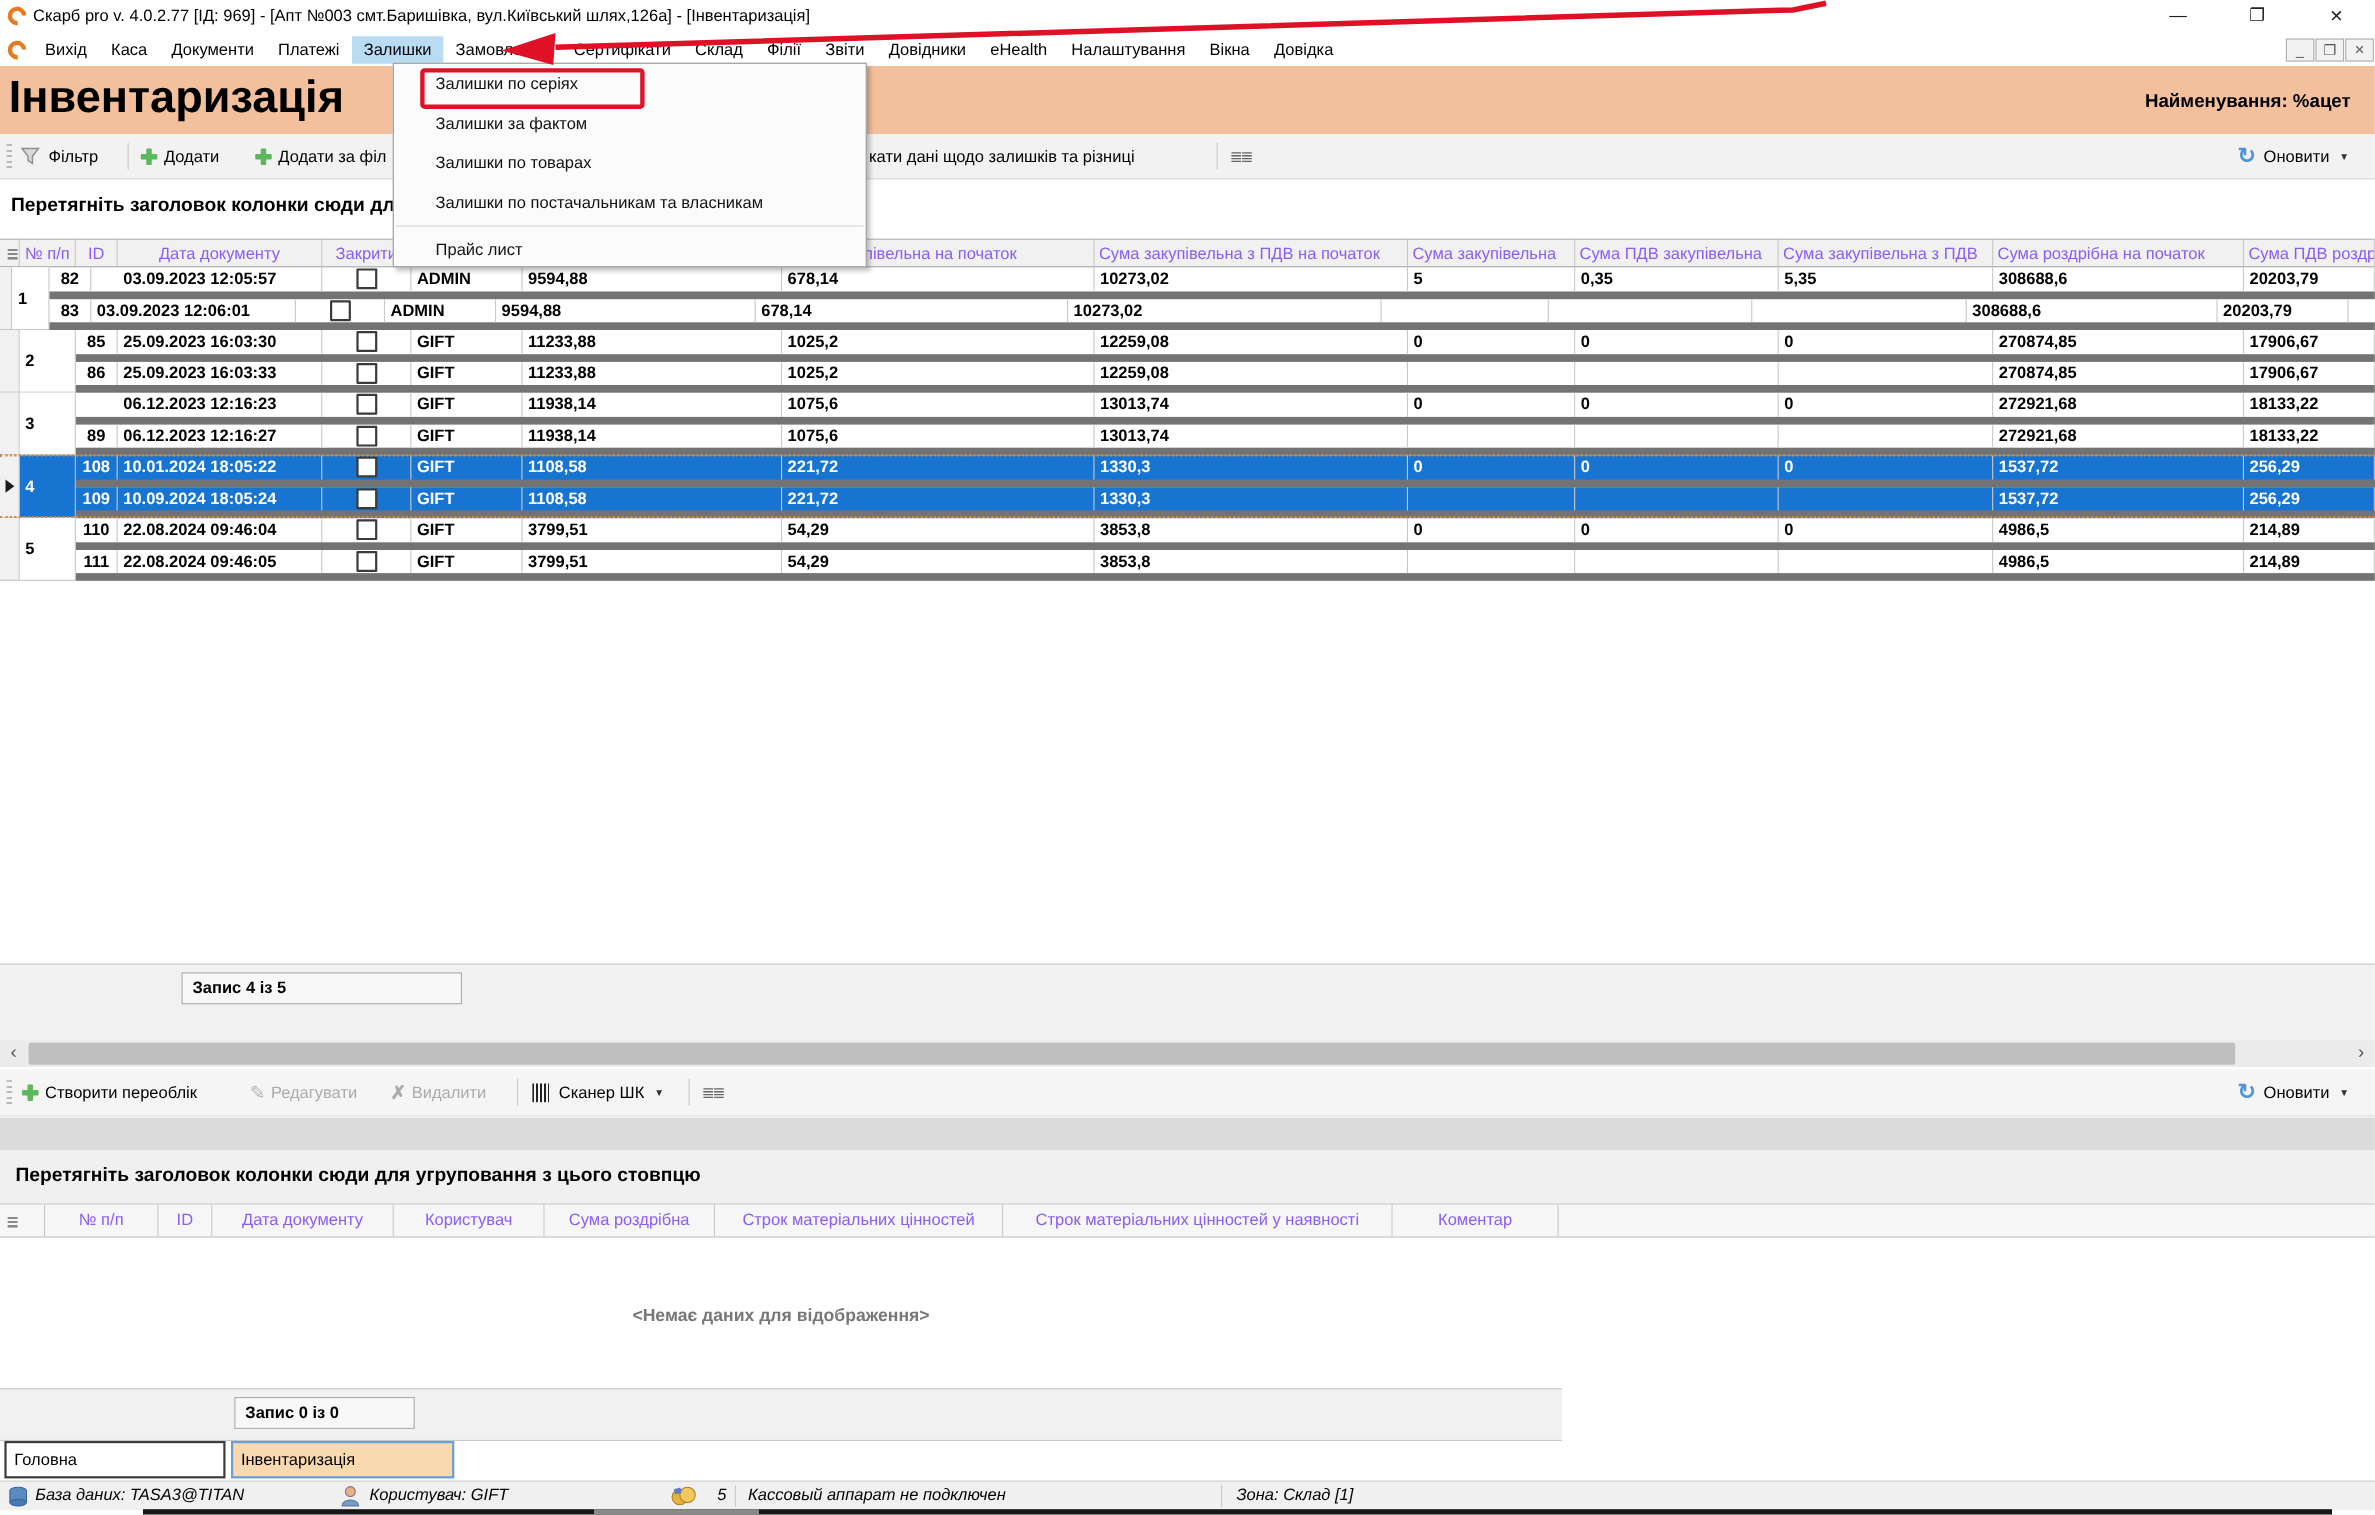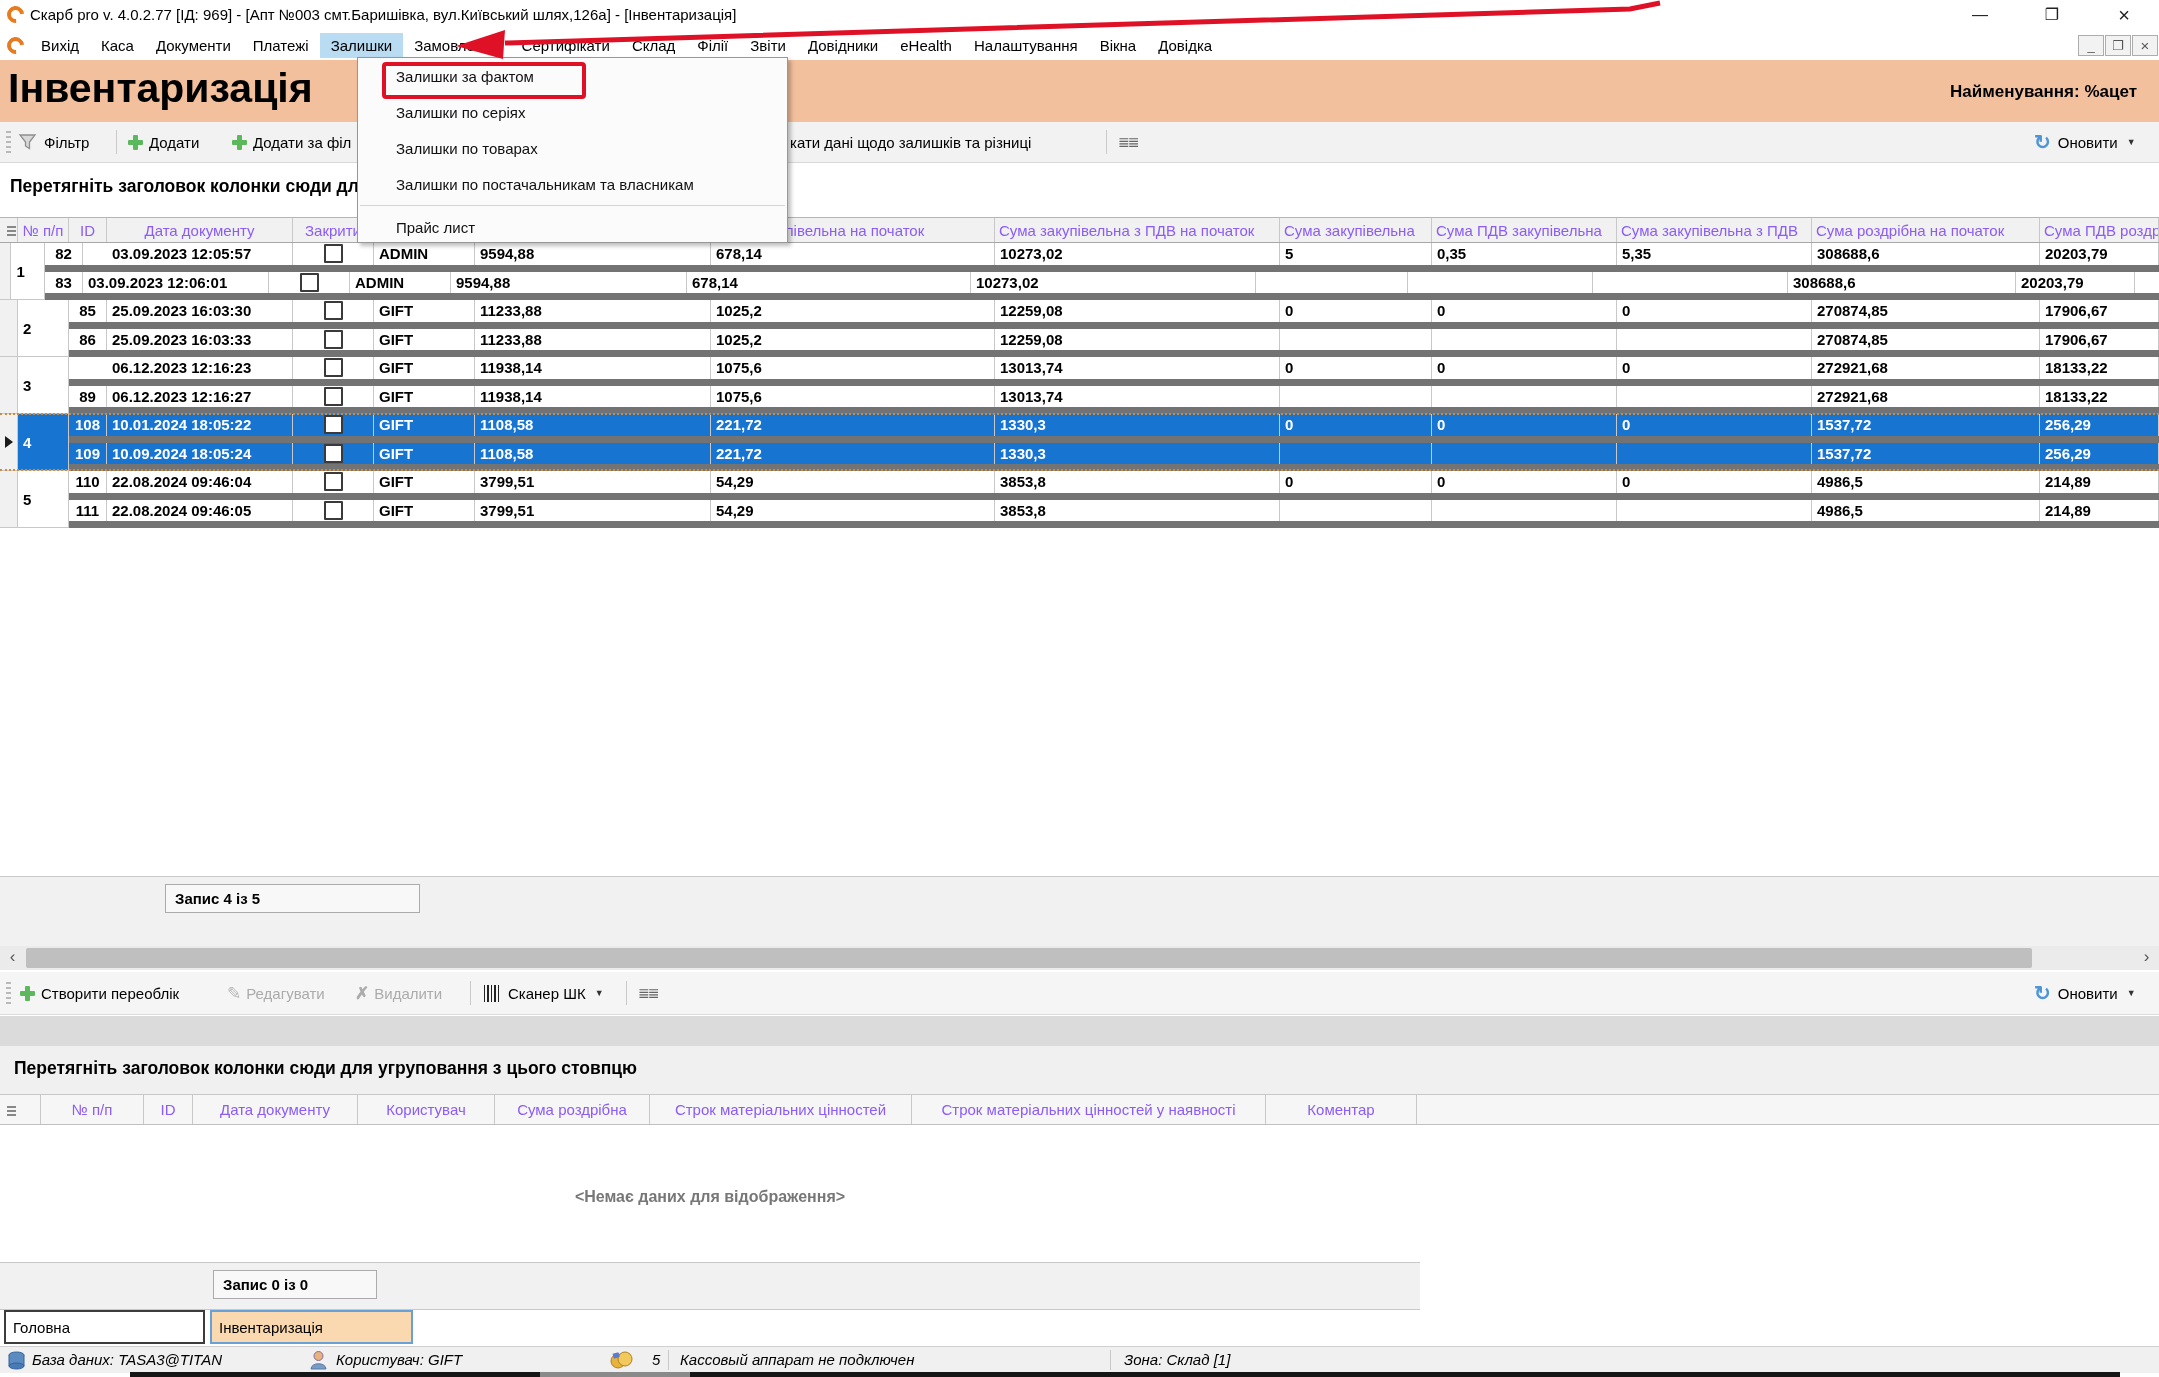--- a/index.html
+++ b/index.html
@@ -469,22 +469,22 @@
     <div class="sb-item" style="left:652px;">5</div>
     <div class="sb-sep" style="left:668px;"></div>
     <div class="sb-item" style="left:680px;">Кассовый аппарат не подключен</div>
     <div class="sb-sep" style="left:1110px;"></div>
     <div class="sb-item" style="left:1124px;">Зона: Склад [1]</div>
   </div>
   <div id="blackstrip" class="abs"></div>
   <div id="grayseg" class="abs"></div>
 
   <div id="dropdown" class="abs">
+      <div class="drop-item">Залишки по серіях</div>
       <div class="drop-item">Залишки за фактом</div>
-      <div class="drop-item">Залишки по серіях</div>
       <div class="drop-item">Залишки по товарах</div>
       <div class="drop-item">Залишки по постачальникам та власникам</div>
       <div class="drop-sep"></div>
       <div class="drop-item">Прайс лист</div>
     </div>
 
   <div id="red-rect" class="abs"></div>
   <svg id="arrow-svg" class="abs">
     <polyline points="1660,3 1630,9 505,43" fill="none" stroke="#DE1126" stroke-width="5"></polyline>
     <polygon points="456,46 505,30 503,59" fill="#DE1126"></polygon>

